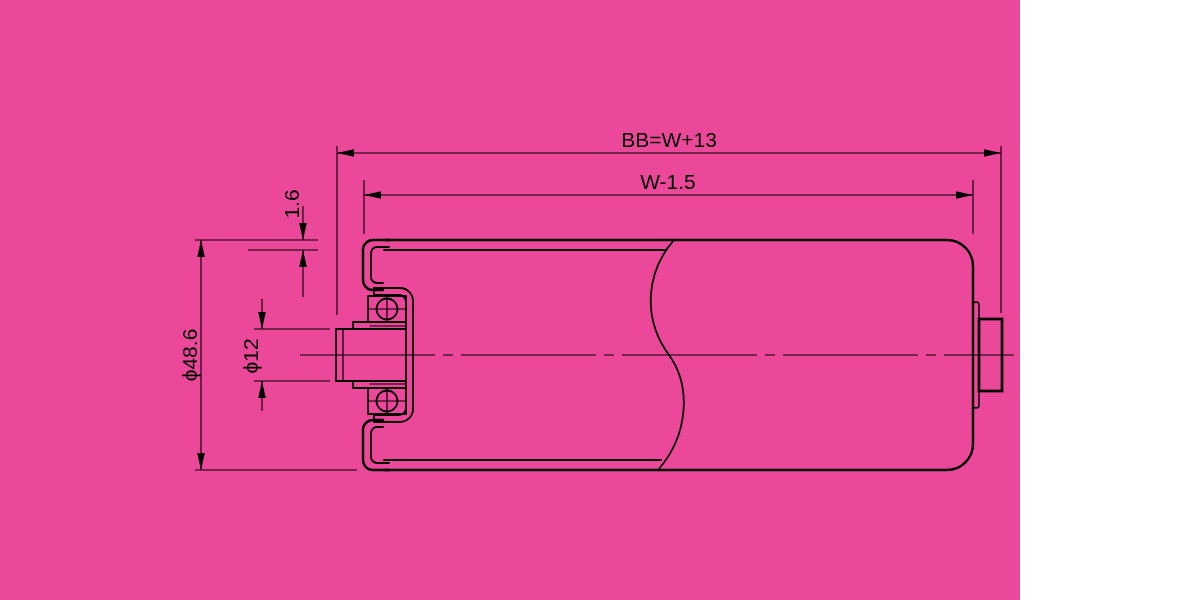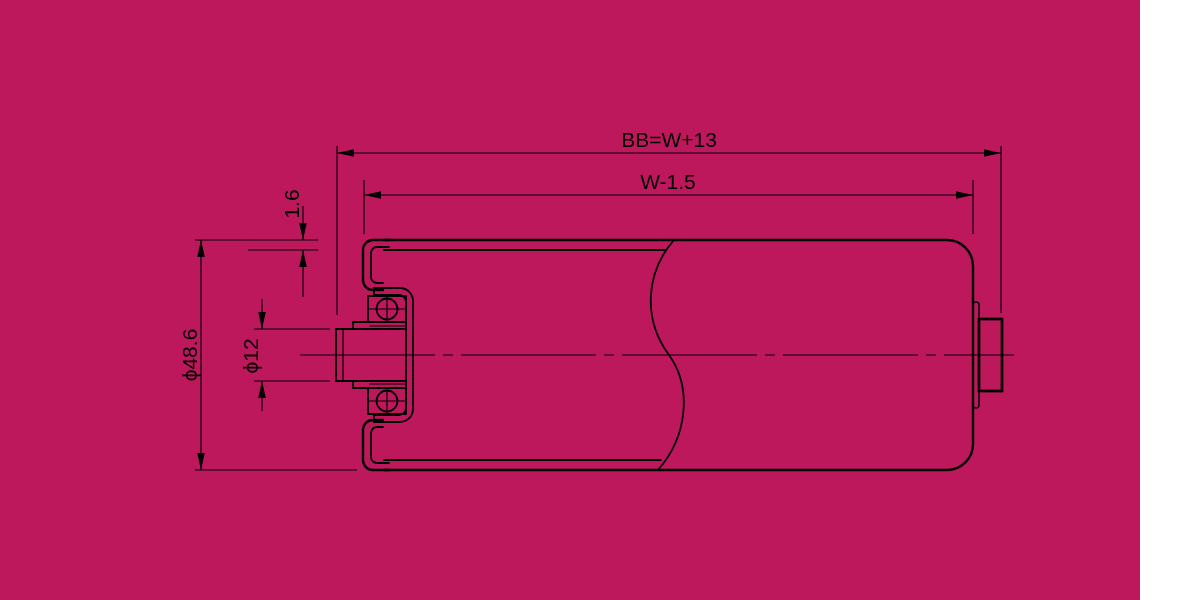--- a/index.html
+++ b/index.html
@@ -1,16 +1,16 @@
 <!DOCTYPE html>
 <html><head>
 <meta charset="utf-8">
 <style>
   html,body{margin:0;padding:0;background:#ffffff;}
-  .stage{position:relative;width:1140px;height:600px;background:#be185d;overflow:hidden;}
+  .stage{position:relative;width:1020px;height:600px;background:#ec4899;overflow:hidden;}
   svg{display:block;}
   .ln-main{stroke:#000;stroke-width:2.4;fill:none;stroke-linecap:round;stroke-linejoin:round;}
   .ln-med{stroke:#000;stroke-width:1.8;fill:none;stroke-linecap:round;stroke-linejoin:round;}
   .ln-det{stroke:#000;stroke-width:1.2;fill:none;stroke-linecap:round;}
   .ln-thin{stroke:#000;stroke-width:1.1;fill:none;stroke-linecap:butt;}
   .ln-lip{stroke:#000;stroke-width:1.5;fill:none;}
   .ln-bold{stroke:#000;stroke-width:2.7;fill:none;stroke-linejoin:miter;}
   .centerline{stroke:#000;stroke-width:1.2;fill:none;stroke-dasharray:135 8 10 8;}
   .arrow{fill:#000;stroke:none;}
   .dim-text{font-family:"Liberation Sans","DejaVu Sans",sans-serif;font-size:21px;fill:#000;}

